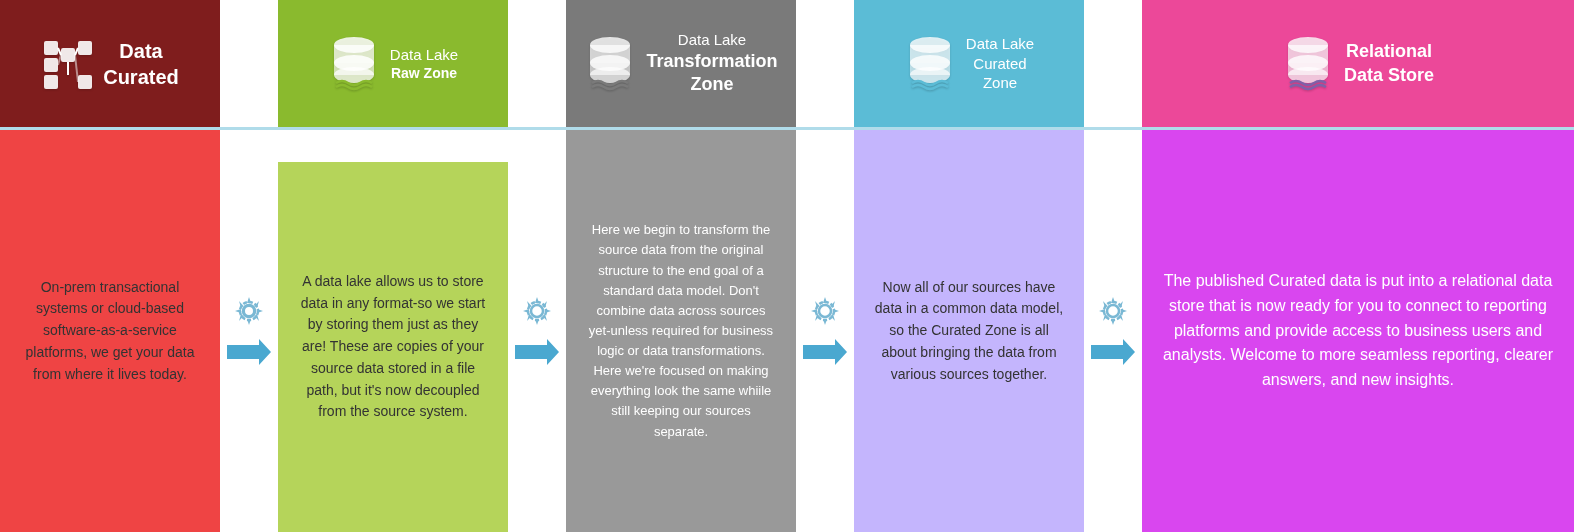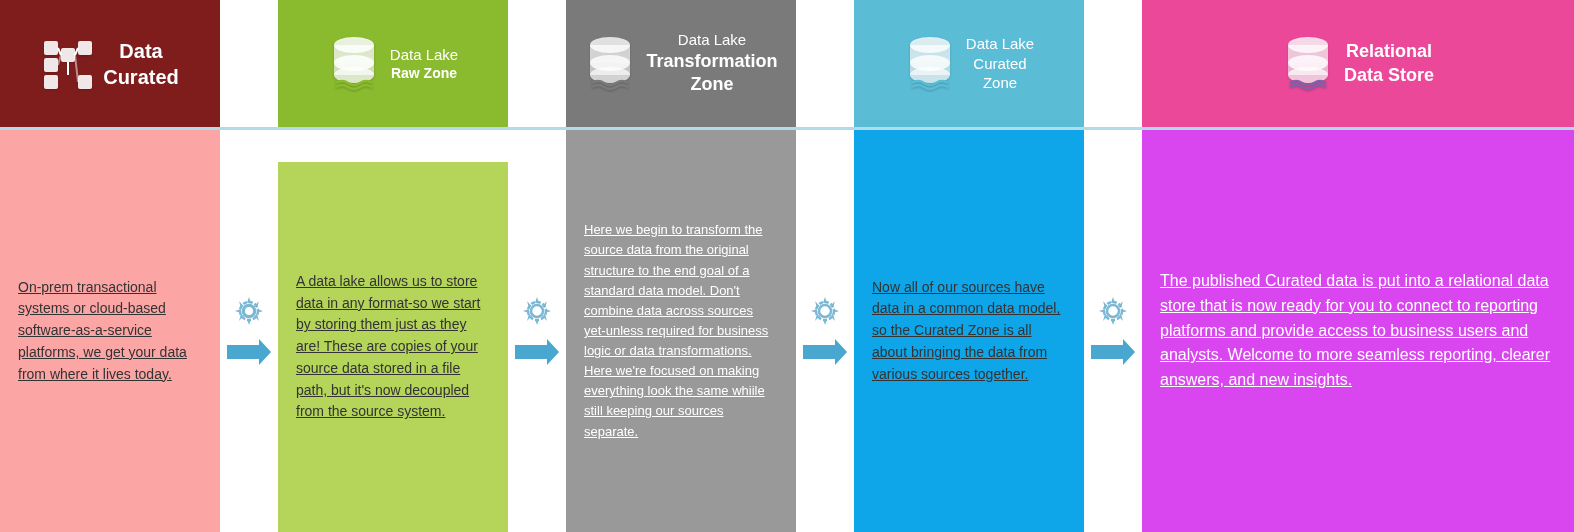--- a/index.html
+++ b/index.html
@@ -39,25 +39,25 @@
     }
     .header-text .bold-line {
       font-size: 18px;
       font-weight: bold;
     }
     .body-section {
       flex: 1;
       padding: 24px 18px;
       font-size: 14px;
       line-height: 1.55;
+      text-align: center;
       color: #333;
       display: flex;
       align-items: center;
       justify-content: center;
-      text-decoration: underline;
     }
 
     
     .col-datasources .header { background: #5bbcd6; border-bottom: 3px solid #ccc; }
     .col-datasources { width: 220px; flex-shrink: 0; }
     .col-datasources .body-section { background: #a8d9ed; }
 
     
     .col-rawzone .header { background: #8aba2e; border-bottom: 3px solid #ccc; }
     .col-rawzone { width: 230px; flex-shrink: 0; }
@@ -139,21 +139,21 @@
           <line x1="27" y1="24" x2="27" y2="37" stroke="white" stroke-width="2"></line>
           <line x1="17" y1="27" x2="20" y2="17" stroke="white" stroke-width="2" opacity="0.5"></line>
           <line x1="34" y1="17" x2="37" y2="44" stroke="white" stroke-width="2" opacity="0.5"></line>
         </svg>
       </div>
       <div class="header-text">
         <div class="bold-line" style="font-size:20px; font-weight:bold;">Data</div>
         <div class="bold-line" style="font-size:20px; font-weight:bold;">Curated</div>
       </div>
     </div>
-    <div class="body-section" style="background:#fca5a5; color:#333;">
+    <div class="body-section" style="background:#ef4444; color:#333;">
       <p>On-prem transactional systems or cloud-based software-as-a-service platforms, we get your data from where it lives today.</p>
     </div>
   </div>
 
   <div class="between">
     <div class="between-top" style="background:#fff; border-bottom:3px solid #b0dcea;"></div>
     <div class="between-bottom" style="background:#fff;">
       <svg class="gear-svg" viewBox="0 0 36 36">
         <circle cx="18" cy="18" r="6" fill="none" stroke="#7ab8d4" stroke-width="2.5"></circle>
         <path d="M18 4 L20 10 L16 10 Z" fill="#7ab8d4"></path>
@@ -275,21 +275,21 @@
           <path d="M8 48 Q14 44 20 48 Q26 52 32 48 Q38 44 44 48" stroke="#5bbcd6" stroke-width="2.5" fill="none"></path>
           <path d="M8 52 Q14 48 20 52 Q26 56 32 52 Q38 48 44 52" stroke="#5bbcd6" stroke-width="2.5" fill="none"></path>
         </svg>
       </div>
       <div class="header-text">
         <div class="top-line" style="font-size:15px;">Data Lake</div>
         <div class="top-line" style="font-size:15px;">Curated</div>
         <div class="top-line" style="font-size:15px;">Zone</div>
       </div>
     </div>
-    <div class="body-section" style="background:#0ea5e9; color:#333;">
+    <div class="body-section" style="background:#c4b5fd; color:#333;">
       <p>Now all of our sources have data in a common data model, so the Curated Zone is all about bringing the data from various sources together.</p>
     </div>
   </div>
 
   <div class="between">
     <div class="between-top" style="background:#fff; border-bottom:3px solid #b0dcea;"></div>
     <div class="between-bottom" style="background:#fff;">
       <svg class="gear-svg" viewBox="0 0 36 36">
         <circle cx="18" cy="18" r="6" fill="none" stroke="#7ab8d4" stroke-width="2.5"></circle>
         <path d="M18 4 L20 10 L16 10 Z" fill="#7ab8d4"></path>

